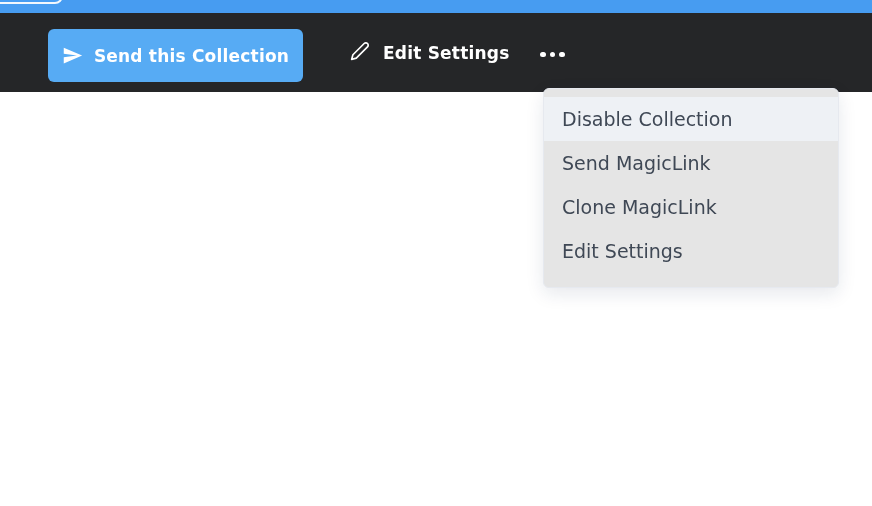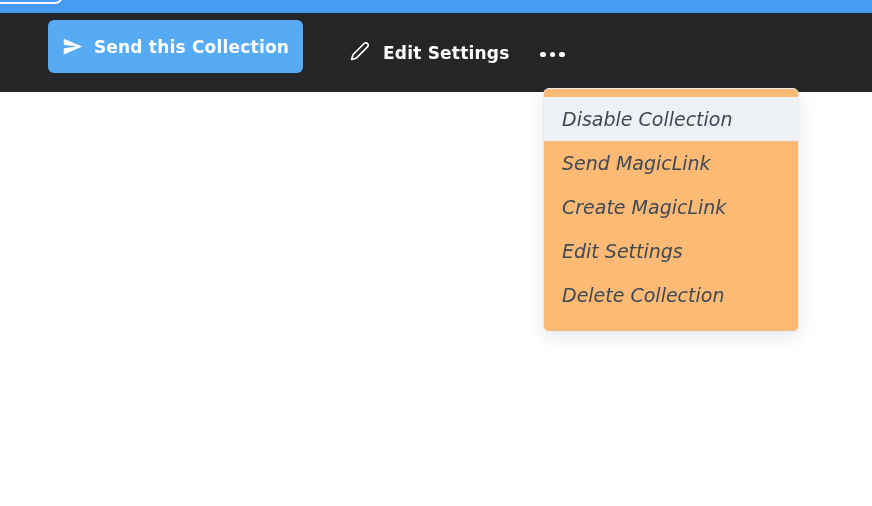--- a/index.html
+++ b/index.html
@@ -35,21 +35,21 @@
 
   
   .header {
     position: absolute;
     left: 0; top: 13px;
     width: 872px; height: 79px;
     background: #252628;
   }
   .send-btn {
     position: absolute;
-    left: 48px; top: 7px;
+    left: 48px; top: 16px;
     width: 255px; height: 53px;
     background: #57ABF4;
     border: none;
     border-radius: 6px;
     color: #ffffff;
     font-family: inherit;
     font-size: 17px;
     font-weight: bold;
     letter-spacing: 0.2px;
     display: flex;
@@ -85,28 +85,27 @@
   .more .dot {
     width: 5.5px; height: 5.5px;
     border-radius: 50%;
     background: #ffffff;
   }
 
   
   .dropdown {
     position: absolute;
     left: 543px; top: 88px;
-    width: 256px;
-    background: #fdba74;
+    width: 296px;
+    background: #e5e5e5;
     border: 1px solid #E6E9EF;
     border-radius: 6px;
     box-shadow: 0 6px 18px rgba(23, 43, 77, 0.10);
     padding: 8px 0 14px 0;
     z-index: 5;
-    font-style: italic;
   }
   .menu-item {
     height: 44px;
     display: flex;
     align-items: center;
     padding: 0 18px;
     font-size: 19px;
     color: #3F4855;
     cursor: pointer;
     white-space: nowrap;
@@ -153,23 +152,20 @@
   </div>
 
   <div class="dropdown">
       <div class="menu-item active">
       <span>Disable Collection</span>
     </div>
       <div class="menu-item">
       <span>Send MagicLink</span>
     </div>
       <div class="menu-item">
-      <span>Create MagicLink</span>
+      <span>Clone MagicLink</span>
     </div>
       <div class="menu-item">
       <span>Edit Settings</span>
-    </div>
-      <div class="menu-item">
-      <span>Delete Collection</span>
     </div>
     </div>
 
 </div>
 
 </body></html>

